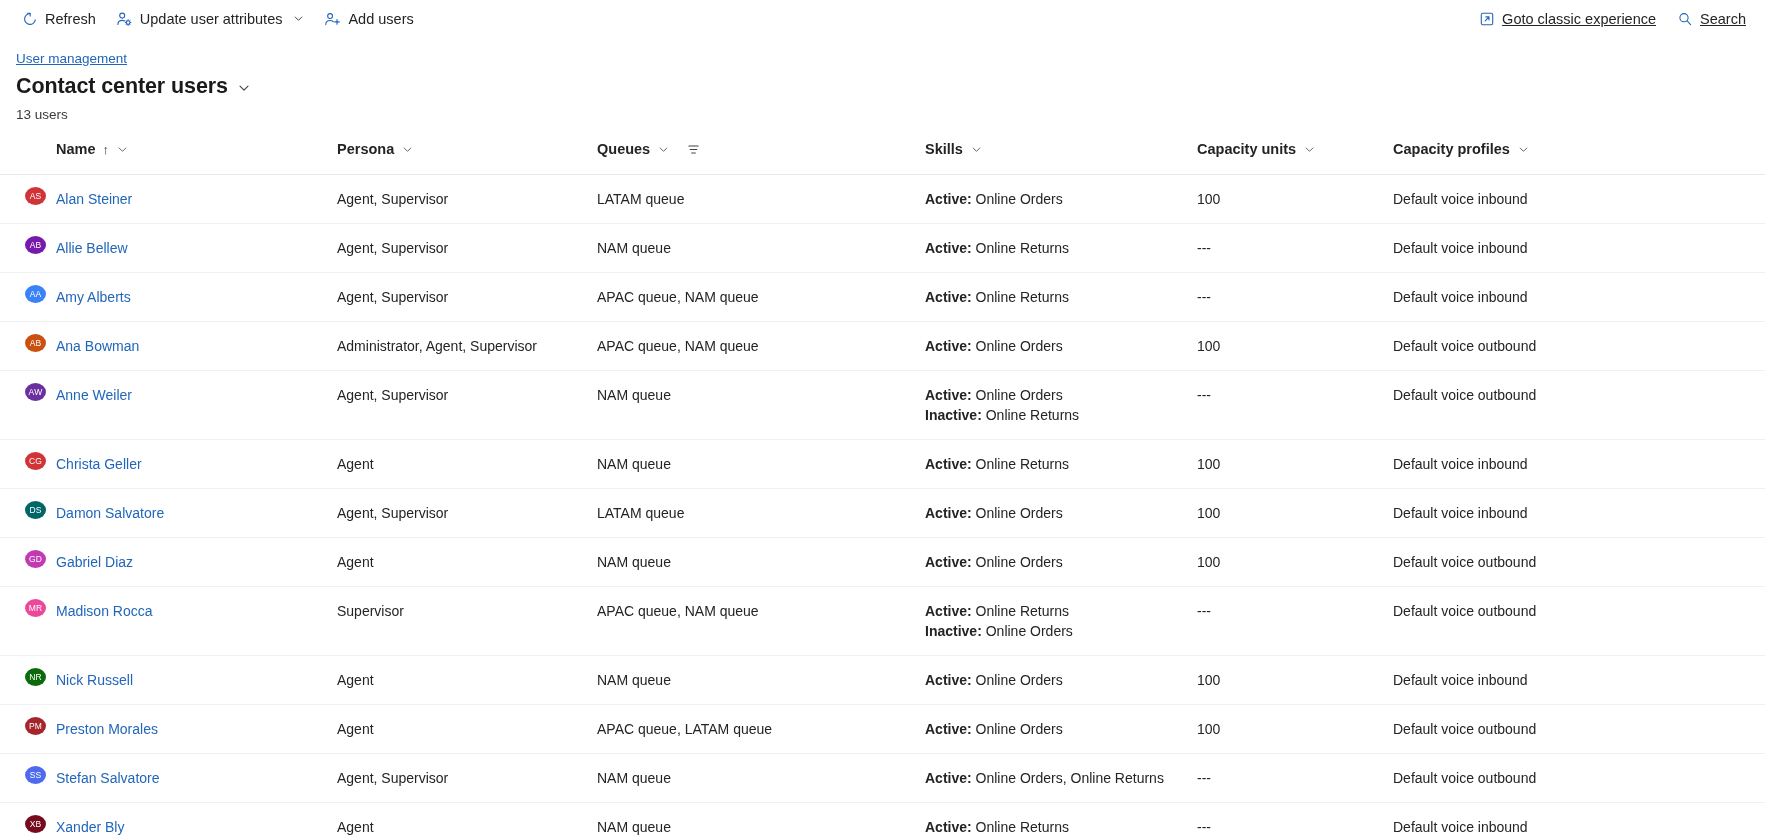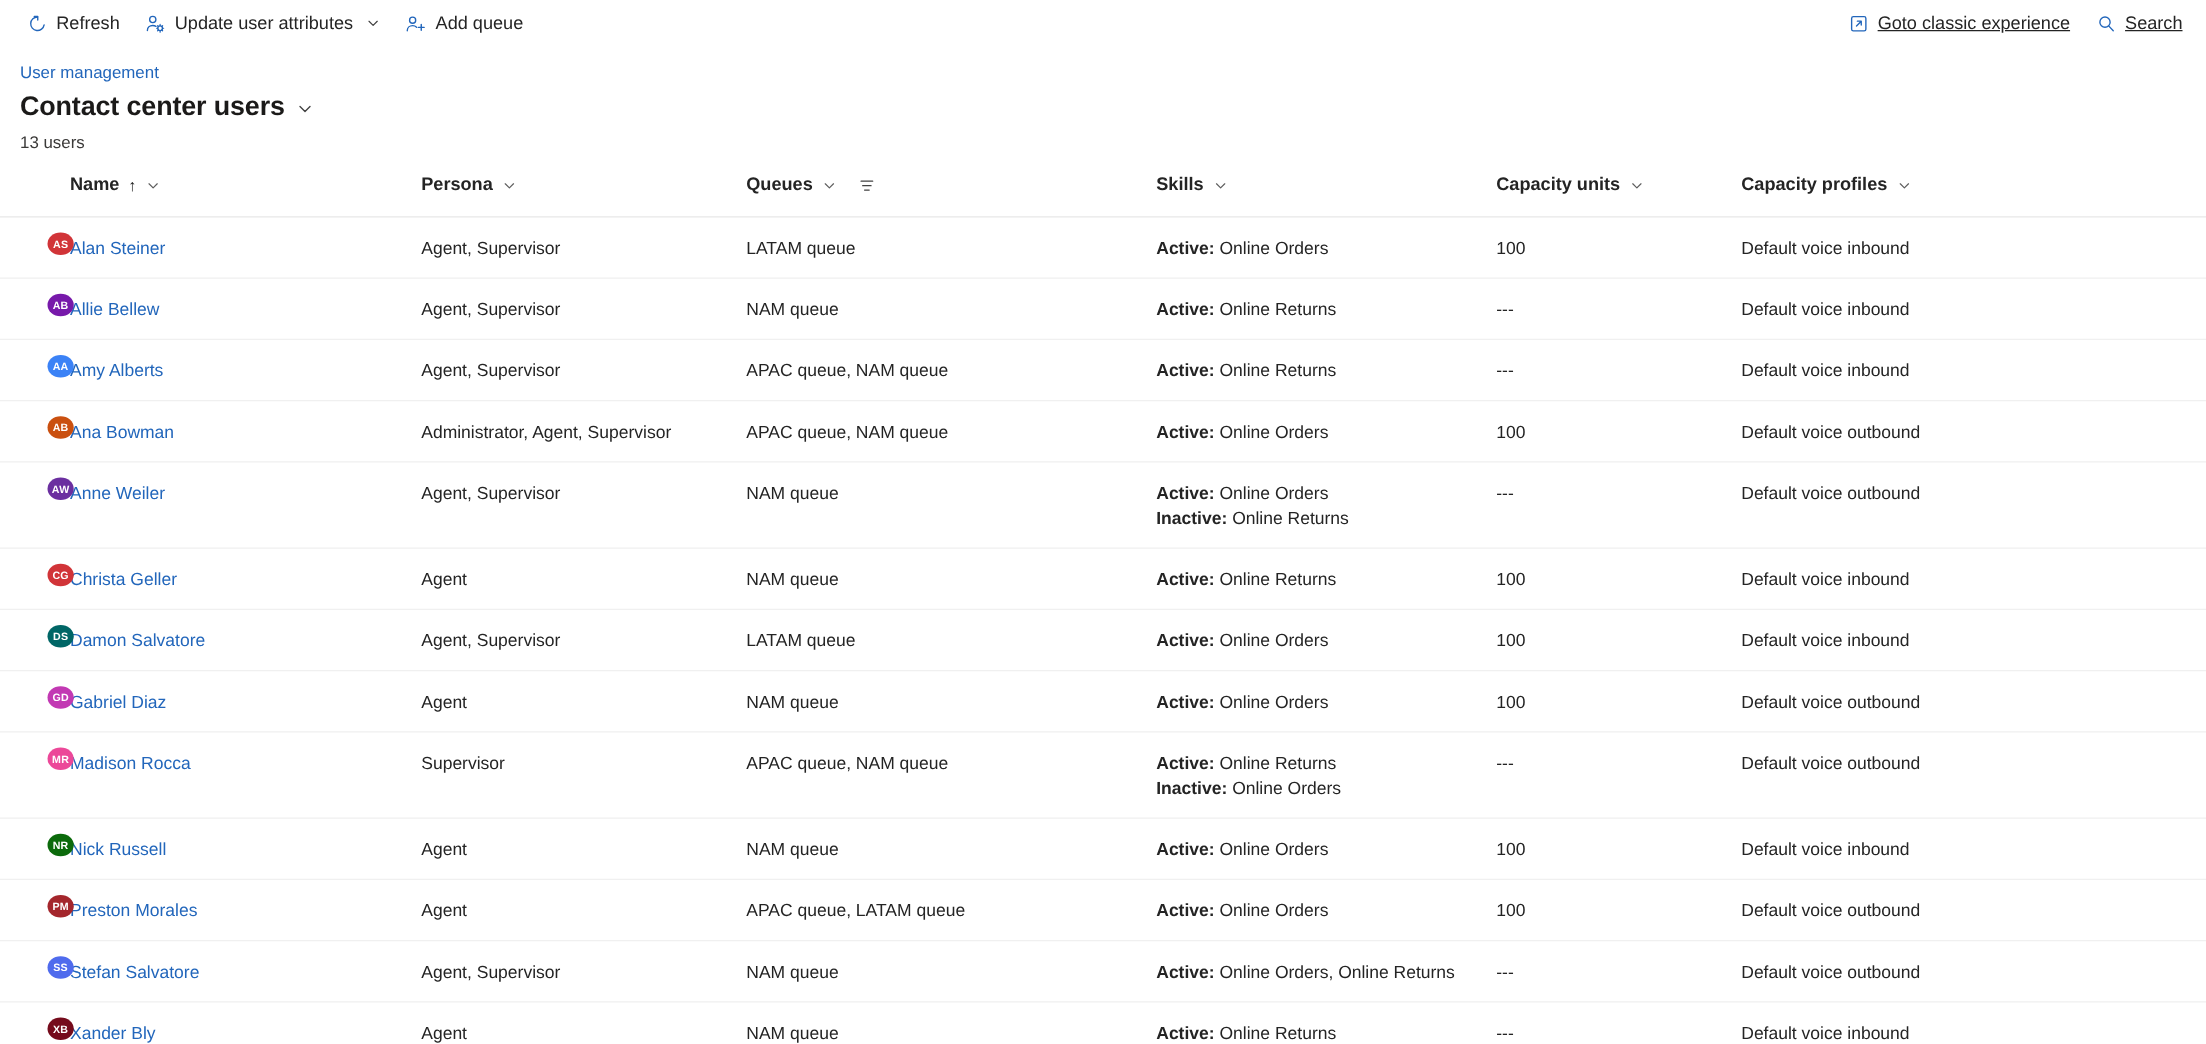--- a/index.html
+++ b/index.html
@@ -43,20 +43,21 @@
   .caret { margin-left: 4px; display: inline-flex; }
 
   
   .page-head { padding: 12px 0 0 16px; }
   .breadcrumb {
     font-size: 13.5px;
     color: #2266bb;
     cursor: pointer;
     display: inline-block;
     line-height: 18px;
+    text-decoration: underline;
   }
   .title-row { display: flex; align-items: center; gap: 9px; margin-top: 5px; }
   .page-title {
     font-size: 21.5px;
     font-weight: 600;
     letter-spacing: -0.1px;
     color: #1b1a19;
     line-height: 26px;
   }
   .title-caret { display: inline-flex; cursor: pointer; padding-top: 3px; }
@@ -110,28 +111,28 @@
     position: relative;
     padding-top: 13px;
     padding-bottom: 13px;
     display: flex;
     align-items: flex-start;
     gap: 9px;
     padding-left: 56px;
   }
   .avatar {
     position: absolute;
-    left: 38px;
+    left: 25px;
     top: 12px;
     width: 21px;
     height: 18px;
     border-radius: 50%;
     color: #ffffff;
     font-size: 8.5px;
-    font-weight: 700;
+    font-weight: 400;
     letter-spacing: .2px;
     display: flex;
     align-items: center;
     justify-content: center;
     flex: 0 0 auto;
   }
   .user-link {
     font-size: 14px;
     color: #2266bb;
     cursor: pointer;
@@ -176,21 +177,21 @@
     </button>
 
     <button class="cmd-btn">
       <span class="cmd-ico">
         <svg width="17" height="16" viewBox="0 0 17 16" fill="none">
           <circle cx="6.1" cy="5.1" r="2.45" stroke="#2266bb" stroke-width="1.1"></circle>
           <path d="M1.8 13.6c0-2.4 1.9-4.1 4.3-4.1 1.3 0 2.4.5 3.2 1.25" stroke="#2266bb" stroke-width="1.1" stroke-linecap="round"></path>
           <path d="M13 8.6v4.6M10.7 10.9h4.6" stroke="#2266bb" stroke-width="1.15" stroke-linecap="round"></path>
         </svg>
       </span>
-      <span>Add queue</span>
+      <span>Add users</span>
     </button>
   </div>
 
   <div class="cmd-right">
     <button class="cmd-btn">
       <span class="cmd-ico">
         <svg width="16" height="16" viewBox="0 0 16 16" fill="none">
           <rect x="2.3" y="2.3" width="11.4" height="11.4" rx="1.4" stroke="#2266bb" stroke-width="1.1"></rect>
           <path d="M6.2 9.8 10 6M6.9 5.9H10v3.1" stroke="#2266bb" stroke-width="1.1" stroke-linecap="round" stroke-linejoin="round"></path>
         </svg>

